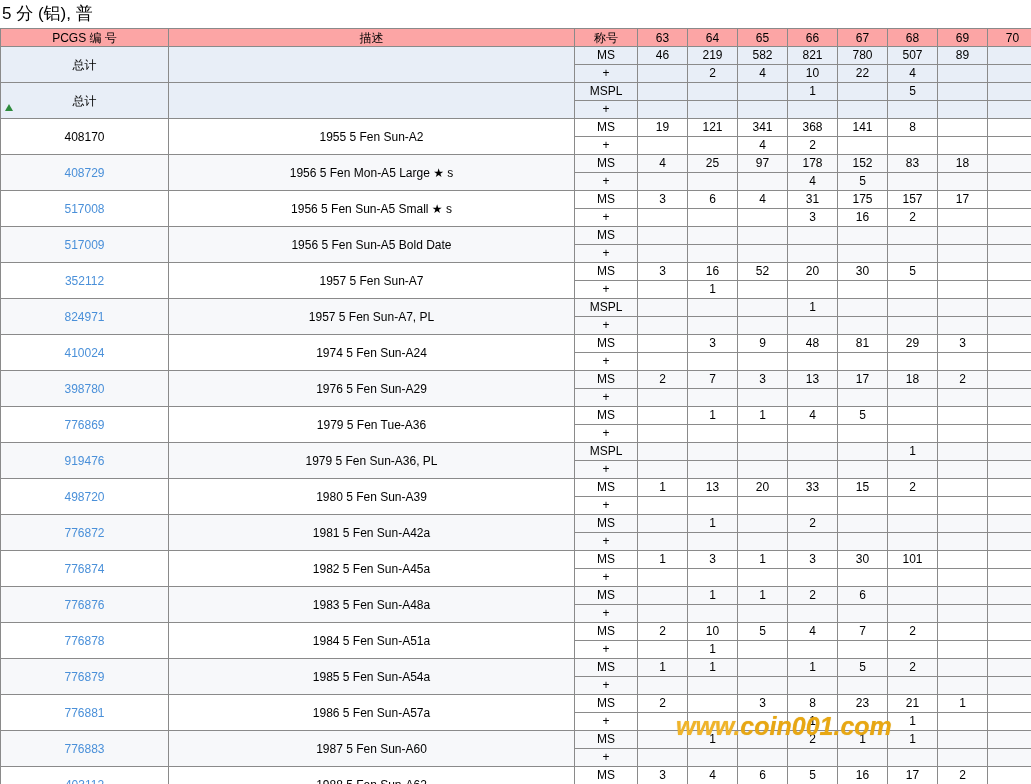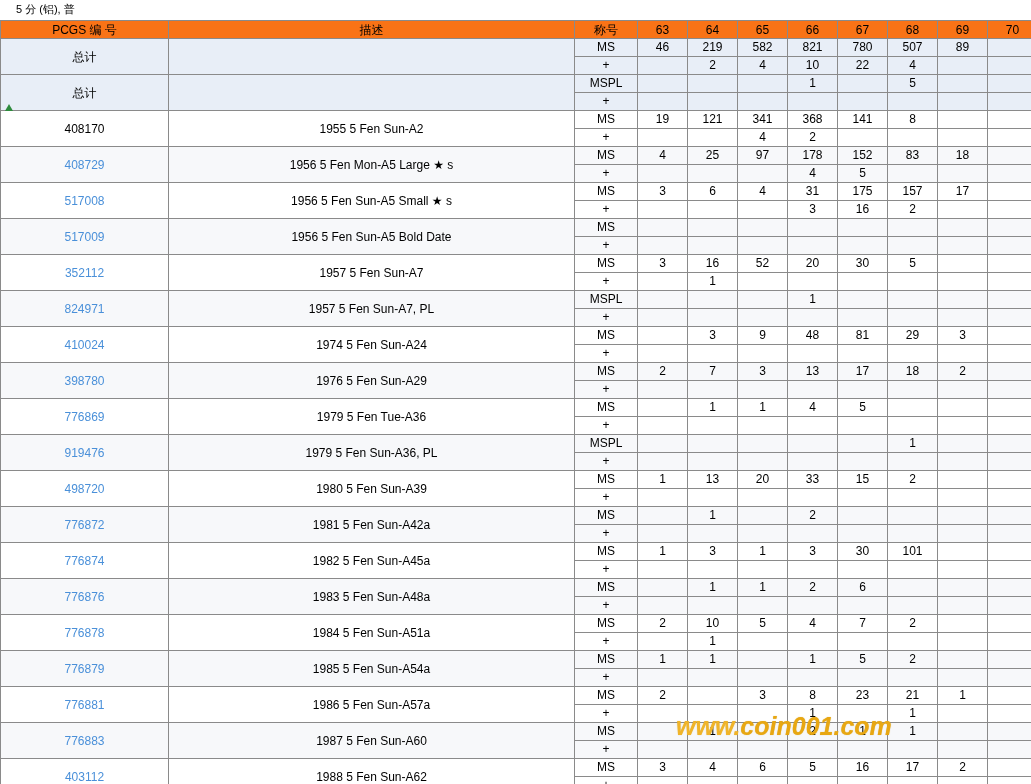--- a/index.html
+++ b/index.html
@@ -10,22 +10,22 @@
   body {
     font-family: "Liberation Sans", sans-serif;
     font-size: 12px;
     color: #000000;
     width: 1031px;
     height: 784px;
     position: relative;
     overflow: hidden;
   }
   #page-title {
-    font-size: 11px;
-    padding: 2px 2px 3px 16px;
+    font-size: 17px;
+    padding: 2px 2px 3px 2px;
     color: #000;
   }
   table.grid {
     border-collapse: collapse;
     table-layout: fixed;
     width: 1031px;
     border-top: 1px solid #8a8a8a;
     border-left: 1px solid #8a8a8a;
   }
   table.grid td, table.grid th {
@@ -35,21 +35,21 @@
     font-size: 12px;
     padding: 0;
     text-align: center;
     vertical-align: middle;
     height: 17px;
     line-height: 16px;
     overflow: hidden;
     white-space: nowrap;
   }
   thead td {
-    background: #f97316;
+    background: #fca5a5;
     height: 18px;
   }
   
   col.c-num   { width: 168px; }
   col.c-desc  { width: 406px; }
   col.c-grade { width: 63px; }
   col.c-g     { width: 50px; }
 
   .row-total td {
     background: #e8eef7;

